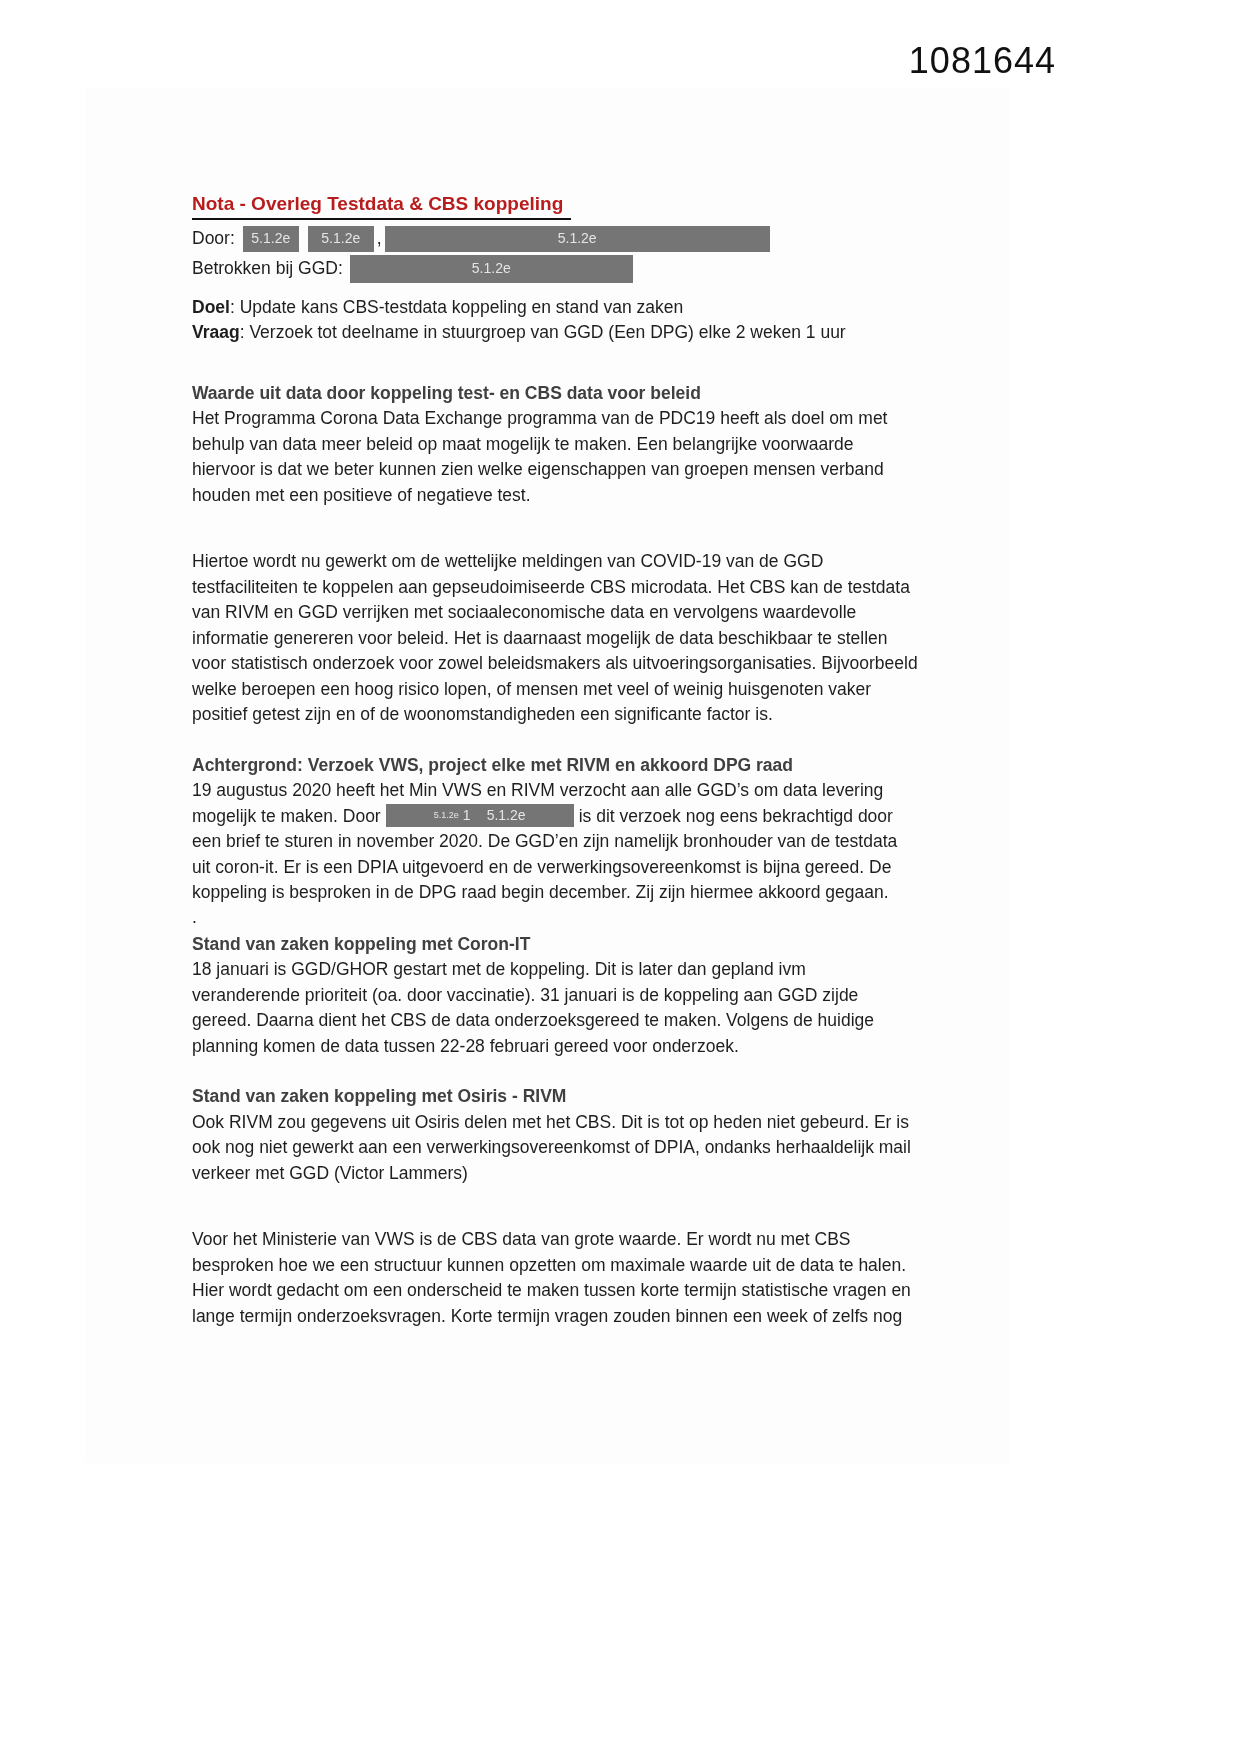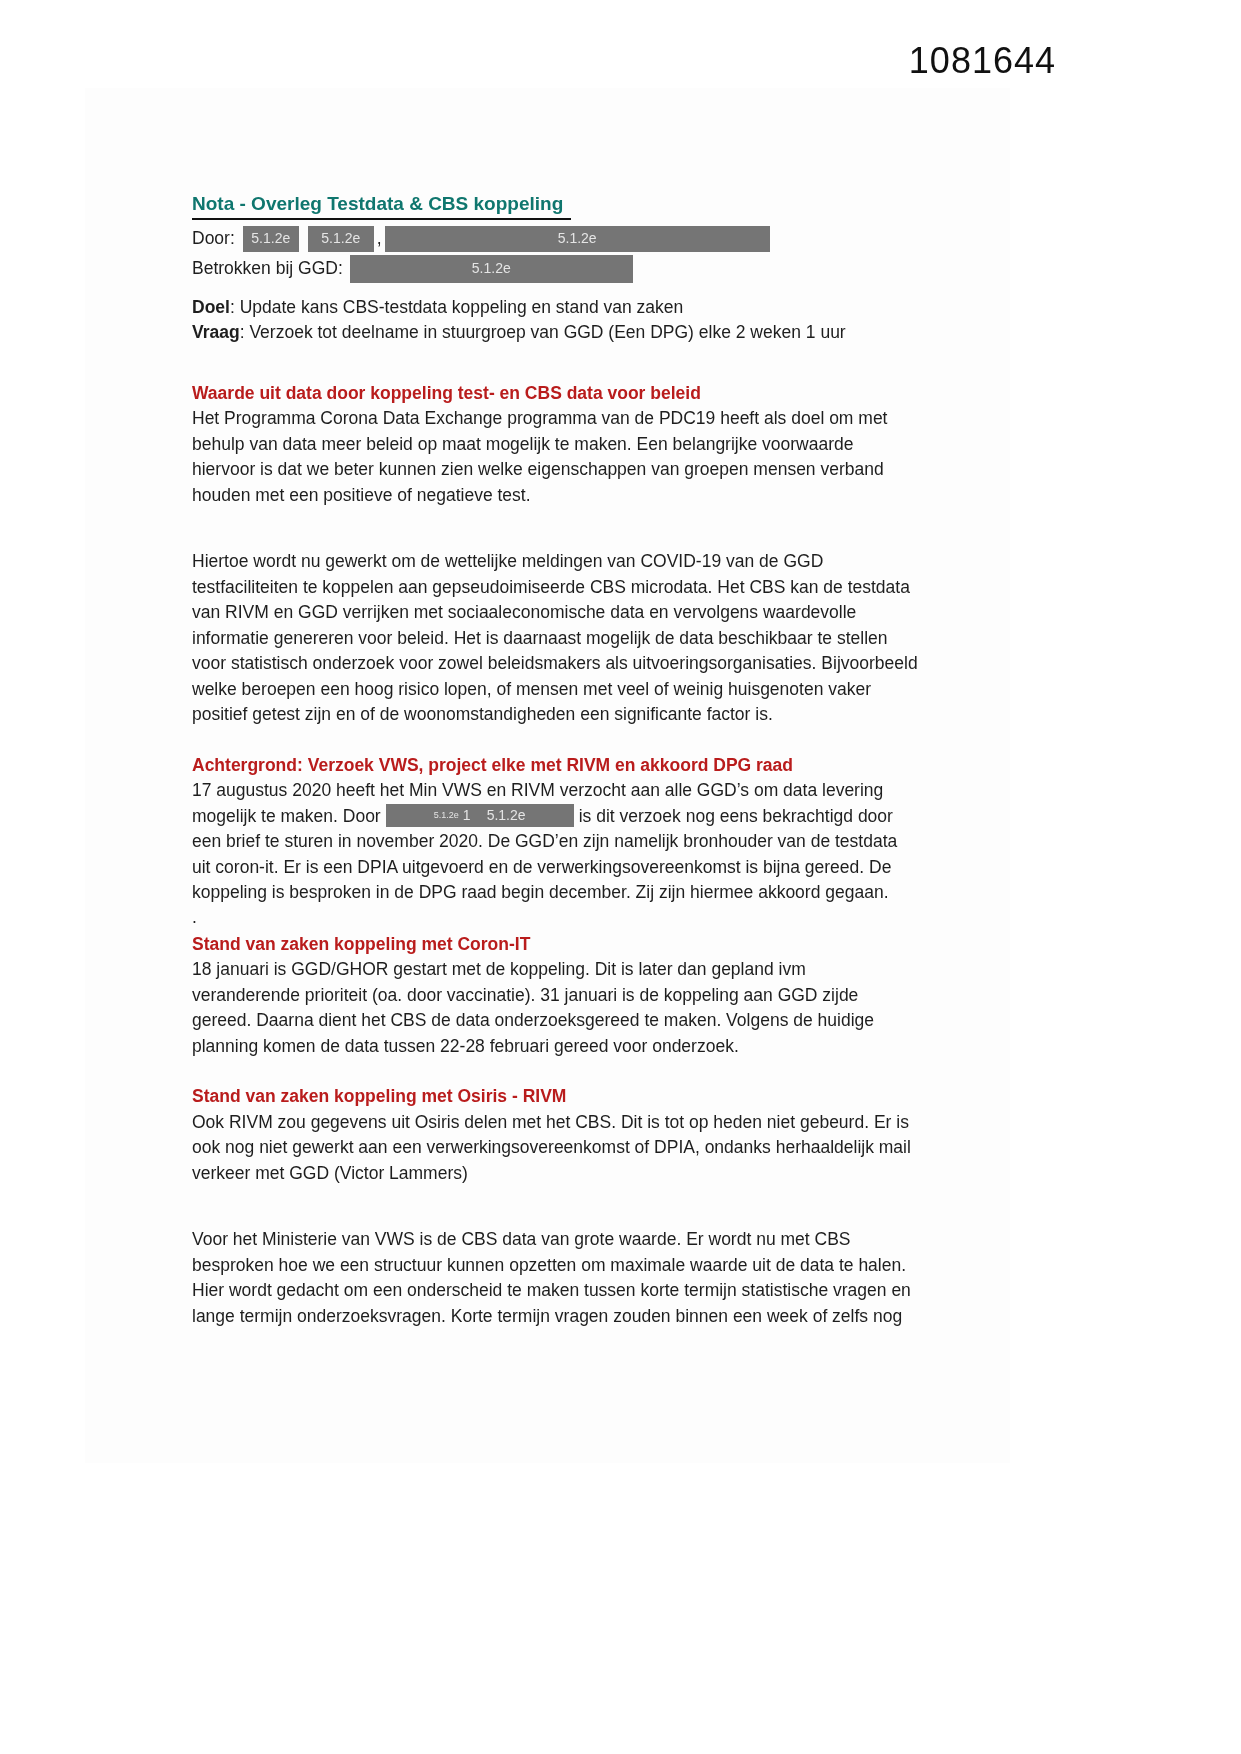--- a/index.html
+++ b/index.html
@@ -24,21 +24,21 @@
   }
   .content{
     position:absolute;left:192px;top:191px;width:726px;
     font-size:17.5px;line-height:25.5px;
   }
   .title{
     font-size:19px;font-weight:bold;
     display:inline-block;
     border-bottom:2.5px solid #111;
     padding-right:8px;padding-bottom:1px;
-    margin:0 0 3px 0;color:#0f766e;
+    margin:0 0 3px 0;color:#b91c1c;
   }
   .row{display:flex;align-items:center;margin-top:3px;text-align:center;}
   .row .lbl{white-space:pre;}
   .bar{
     background:var(--bar);color:#e5e5e5;
     display:inline-flex;align-items:center;justify-content:center;
     font-size:14px;height:26px;vertical-align:middle;
   }
   .bar.door1{width:56px;margin-left:8px;}
   .bar.door2{width:66px;margin-left:9px;}
@@ -49,21 +49,21 @@
     width:188px;height:23px;margin:0 5px;
     position:relative;top:-1px;
     gap:0;
   }
   .bar .tiny{font-size:9px;margin-right:4px;}
   .bar .num{font-size:14px;margin-right:16px;}
   b,.b{font-weight:bold;}
   .kv{margin:0;}
   .kv-block{margin-top:12px;}
   .section-heading{
-    font-weight:bold;margin:25px 0 0 0;font-size:17.5px;color:#b91c1c;
+    font-weight:bold;margin:25px 0 0 0;font-size:17.5px;color:#404040;
   }
   p.body{margin:0;}
   p.body + p.body{margin-top:41px;}
   .dot-line{margin:0;line-height:22px;}
   .spacer-sm{height:10px;}
 </style>
 </head>
 <body>
 
 <div class="scan-page"></div>
@@ -94,21 +94,21 @@
 
   <div class="spacer-sm"></div>
 
   
   <h2 class="section-heading">Waarde uit data door koppeling test- en CBS data voor beleid</h2>
   <p class="body">Het Programma Corona Data Exchange programma van de PDC19 heeft als doel om met behulp van data meer beleid op maat mogelijk te maken. Een belangrijke voorwaarde hiervoor is dat we beter kunnen zien welke eigenschappen van groepen mensen verband houden met een positieve of negatieve test.</p>
   <p class="body">Hiertoe wordt nu gewerkt om de wettelijke meldingen van COVID-19 van de GGD testfaciliteiten te koppelen aan gepseudoimiseerde CBS microdata. Het CBS kan de testdata van RIVM en GGD verrijken met sociaaleconomische data en vervolgens waardevolle informatie genereren voor beleid. Het is daarnaast mogelijk de data beschikbaar te stellen voor statistisch onderzoek voor zowel beleidsmakers als uitvoeringsorganisaties. Bijvoorbeeld welke beroepen een hoog risico lopen, of mensen met veel of weinig huisgenoten vaker positief getest zijn en of de woonomstandigheden een significante factor is.</p>
 
   
   <h2 class="section-heading">Achtergrond: Verzoek VWS, project elke met RIVM en akkoord DPG raad</h2>
-  <p class="body"><span>17 augustus 2020 heeft het Min VWS en RIVM verzocht aan alle GGD’s om data levering mogelijk te maken. Door</span><span class="bar inline-bar">
+  <p class="body"><span>19 augustus 2020 heeft het Min VWS en RIVM verzocht aan alle GGD’s om data levering mogelijk te maken. Door</span><span class="bar inline-bar">
         <span class="tiny">5.1.2e</span>
         <span class="num">1</span>
         <span>5.1.2e</span>
       </span><span>is dit verzoek nog eens bekrachtigd door een brief te sturen in november 2020. De GGD’en zijn namelijk bronhouder van de testdata uit coron-it. Er is een DPIA uitgevoerd en de verwerkingsovereenkomst is bijna gereed. De koppeling is besproken in de DPG raad begin december. Zij zijn hiermee akkoord gegaan.</span></p>
   <p class="dot-line">.</p>
 
   
   <h2 class="section-heading" style="margin-top:4px">Stand van zaken koppeling met Coron-IT</h2>
   <p class="body">18 januari is GGD/GHOR gestart met de koppeling. Dit is later dan gepland ivm veranderende prioriteit (oa. door vaccinatie). 31 januari is de koppeling aan GGD zijde gereed. Daarna dient het CBS de data onderzoeksgereed te maken. Volgens de huidige planning komen de data tussen 22-28 februari gereed voor onderzoek.</p>
 

